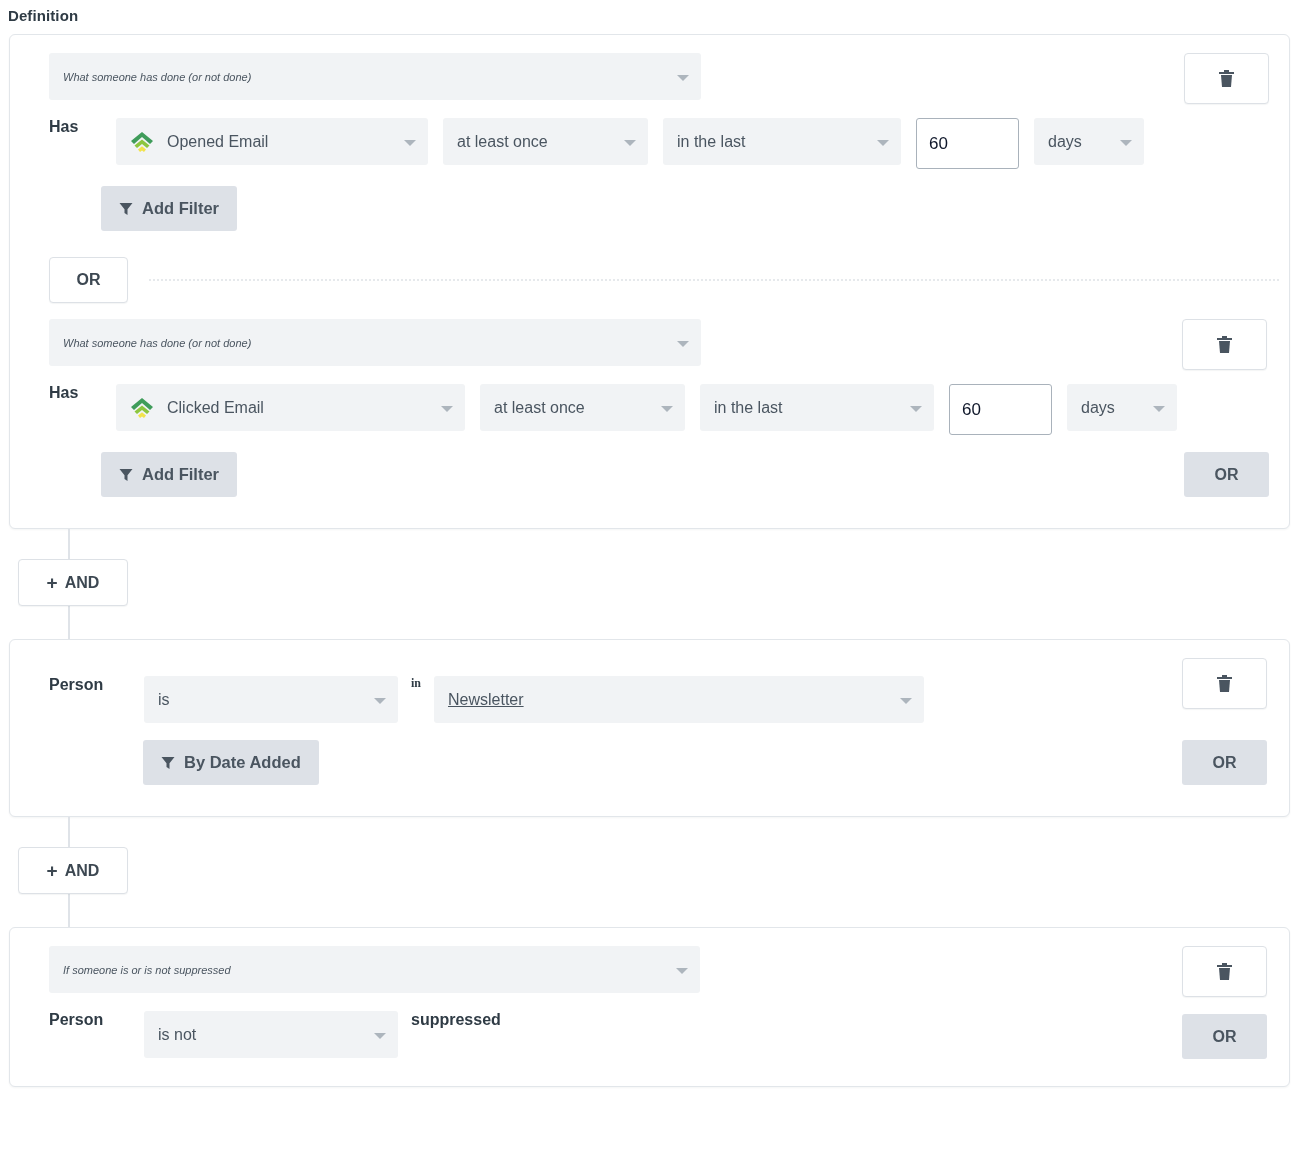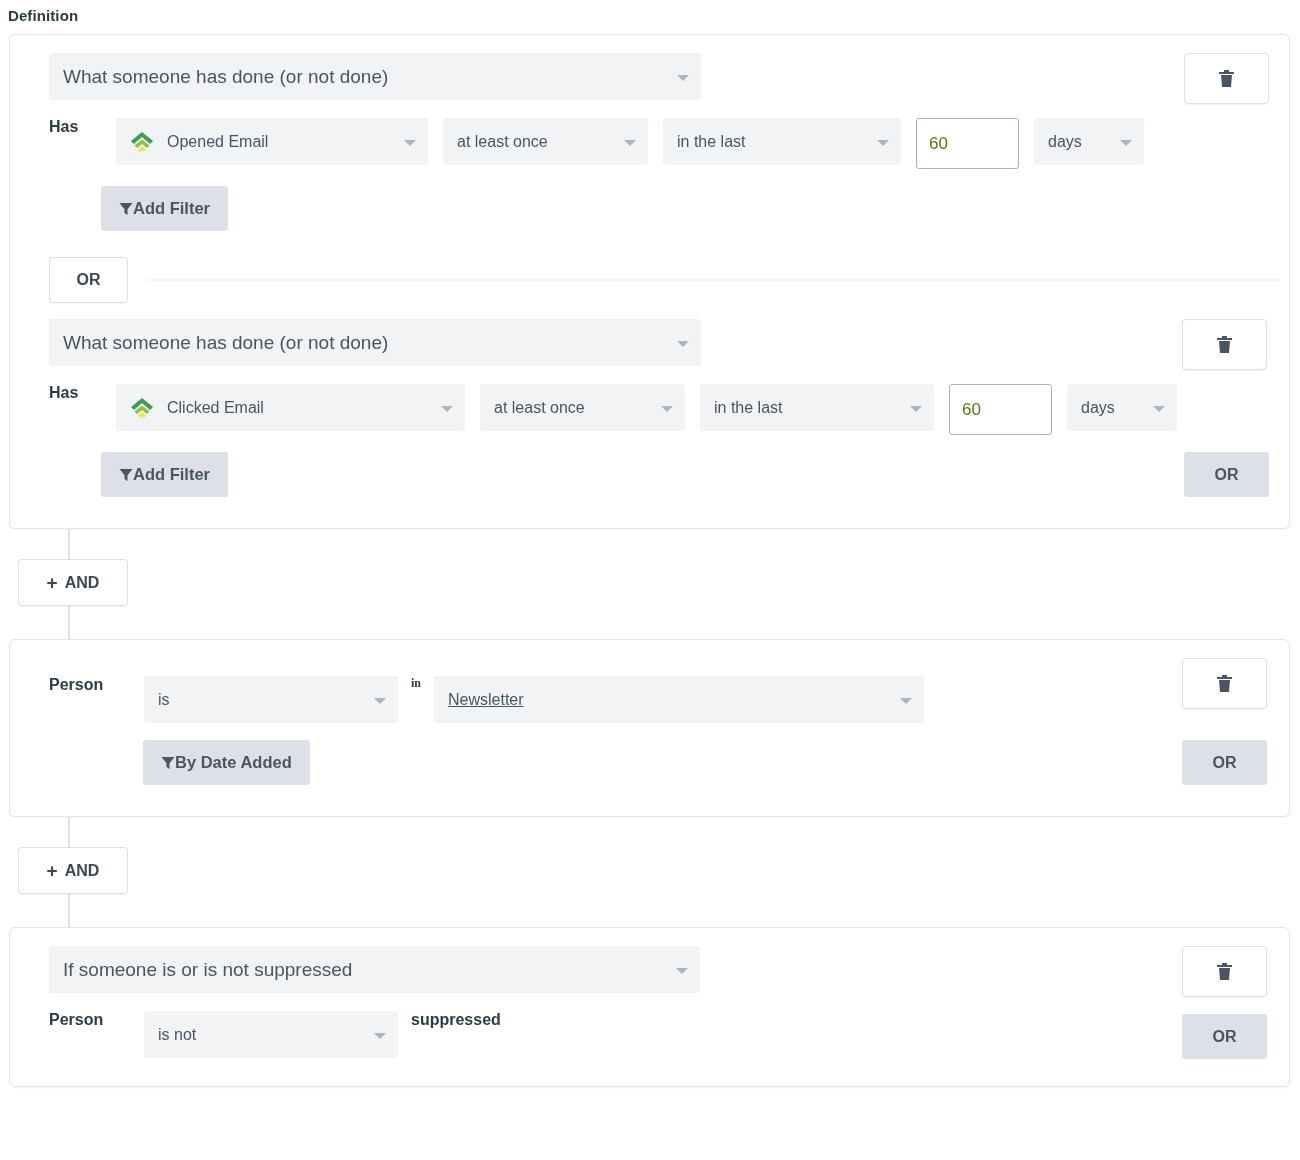--- a/index.html
+++ b/index.html
@@ -96,21 +96,21 @@
   .select .caret {
     position: absolute;
     right: 11px;
     top: 50%;
     margin-top: -2px;
     width: 0; height: 0;
     border-left: 6px solid transparent;
     border-right: 6px solid transparent;
     border-top: 6px solid #adb5bd;
   }
-  .select.type { width: 652px; font-size: 19px; }
+  .select.type { width: 652px; font-size: 11px; font-style: italic; }
 
   .trash-btn {
     position: absolute;
     top: 0;
     right: 20px;
     width: 85px;
     height: 51px;
     background: #ffffff;
     border: 1px solid #dde1e6;
     border-radius: 4px;
@@ -154,21 +154,21 @@
   .select.list   { width: 490px; text-decoration: underline; }
   .select.isnotop{ width: 254px; }
 
   .num-input {
     width: 103px;
     height: 51px;
     border: 1px solid #a9b2bb;
     border-radius: 3px;
     background: #ffffff;
     font-size: 17px;
-    color: #4d7c0f;
+    color: #0f172a;
     padding: 0 12px;
     font-family: "Liberation Sans", sans-serif;
   }
 
   .plain-word {
     font-size: 16px;
     font-weight: bold;
     color: #2f3b45;
   }
 
@@ -183,20 +183,21 @@
     height: 45px;
     padding: 16px 18px;
     background: #dde1e7;
     border: none;
     border-radius: 3px;
     font-size: 16.5px;
     font-weight: bold;
     color: #4a5560;
     display: inline-flex;
     align-items: center;
+    gap: 9px;
     cursor: pointer;
     font-family: "Liberation Sans", sans-serif;
   }
 
   .or-side-btn {
     position: absolute;
     right: 20px;
     top: 0;
     width: 85px;
     height: 45px;

